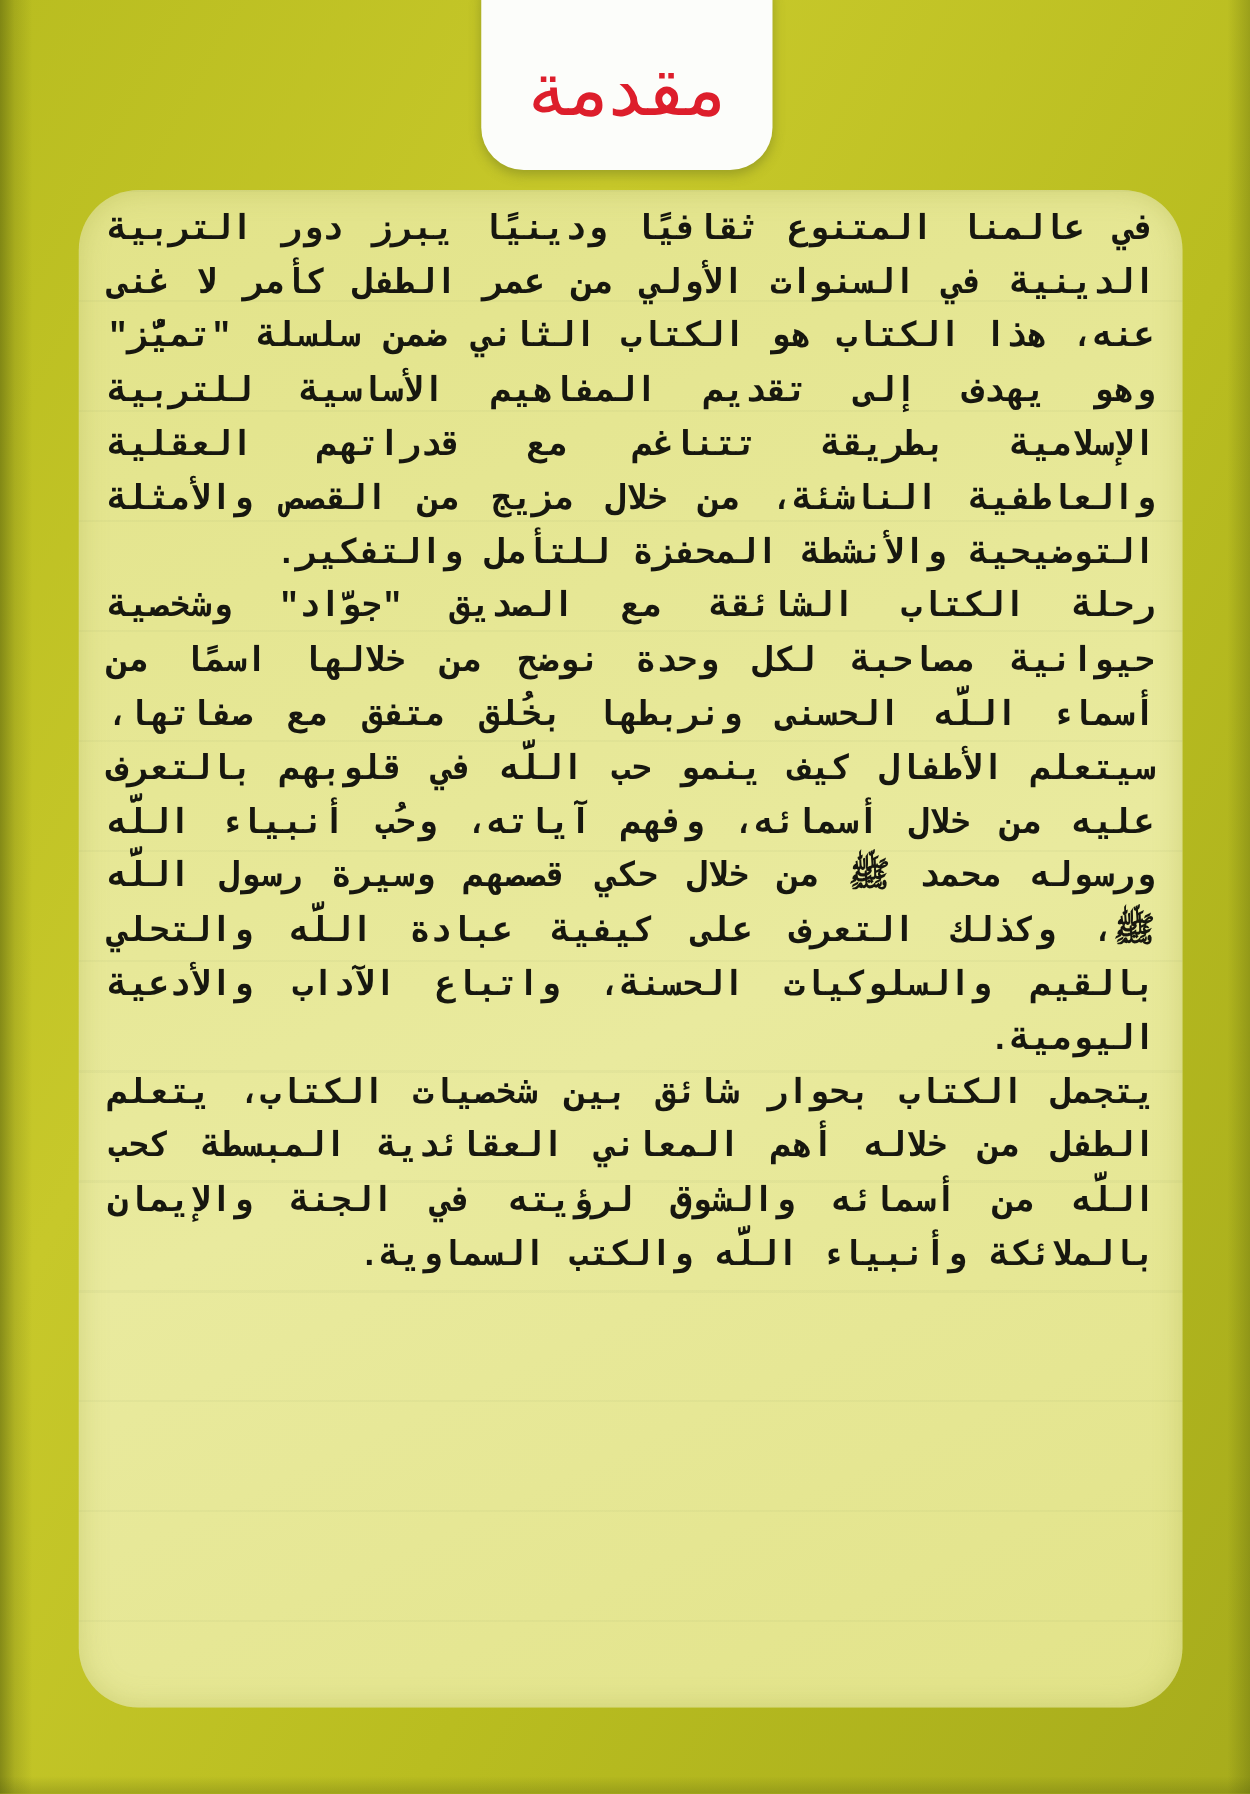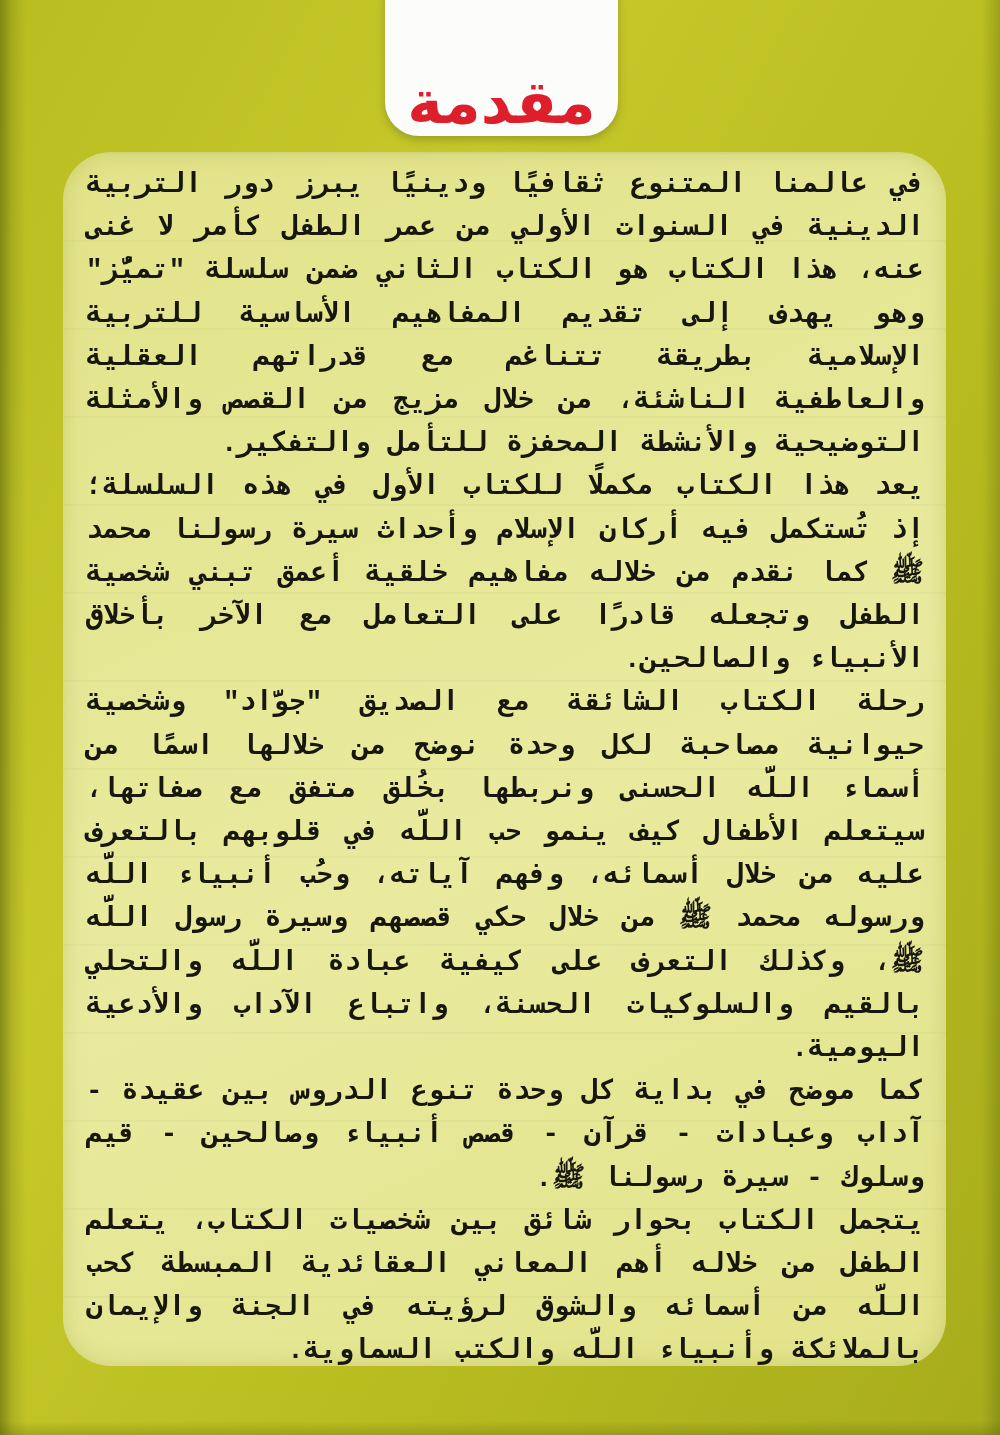--- a/index.html
+++ b/index.html
@@ -78,24 +78,24 @@
     width: 233px;
     height: 170px;
     background: var(--banner-bg, #fcfdfa);
     border-radius: 34px;
     box-shadow: 0 4px 9px rgba(105,112,30,0.45);
     display: flex;
     align-items: flex-end;
     justify-content: center;
   }
   .banner h1 {
-    margin: 0 0 4px 0;
+    margin: 0 0 34px 0;
     font-size: 60px;
     line-height: 1;
-    font-weight: bold;
+    font-weight: normal;
     color: var(--title-red, #dd1e2b);
     letter-spacing: 0;
   }
   .text {
     position: absolute;
     left: 86px;
     top: 163px;
     width: 838px;
     direction: rtl;
     color: var(--text, #17170f);
@@ -116,23 +116,21 @@
 <body>
 
 <div class="page">
 
   <div class="panel">
     <div class="ruled-ghost"></div>
   </div>
 
   <div class="text">
     <p>في عالمنا المتنوع ثقافيًا ودينيًا يبرز دور التربية الدينية في السنوات الأولي من عمر الطفل كأمر لا غنى عنه، هذا الكتاب هو الكتاب الثاني ضمن سلسلة "تميُّز" وهو يهدف إلى تقديم المفاهيم الأساسية للتربية الإسلامية بطريقة تتناغم مع قدراتهم العقلية والعاطفية الناشئة، من خلال مزيج من القصص والأمثلة التوضيحية والأنشطة المحفزة للتأمل والتفكير.</p>
-    <p>يعد هذا الكتاب مكملًا للكتاب الأول في هذه السلسلة؛ إذ تُستكمل فيه أركان الإسلام وأحداث سيرة رسولنا محمد ﷺ كما نقدم من خلاله مفاهيم خلقية أعمق تبني شخصية الطفل وتجعله قادرًا على التعامل مع الآخر بأخلاق الأنبياء والصالحين.</p>
     <p>رحلة الكتاب الشائقة مع الصديق "جوَّاد" وشخصية حيوانية مصاحبة لكل وحدة نوضح من خلالها اسمًا من أسماء اللَّه الحسنى ونربطها بخُلق متفق مع صفاتها، سيتعلم الأطفال كيف ينمو حب اللَّه في قلوبهم بالتعرف عليه من خلال أسمائه، وفهم آياته، وحُب أنبياء اللَّه ورسوله محمد ﷺ من خلال حكي قصصهم وسيرة رسول اللَّه ﷺ، وكذلك التعرف على كيفية عبادة اللَّه والتحلي بالقيم والسلوكيات الحسنة، واتباع الآداب والأدعية اليومية.</p>
-    <p>كما موضح في بداية كل وحدة تنوع الدروس بين عقيدة - آداب وعبادات - قرآن - قصص أنبياء وصالحين - قيم وسلوك - سيرة رسولنا ﷺ.</p>
     <p>يتجمل الكتاب بحوار شائق بين شخصيات الكتاب، يتعلم الطفل من خلاله أهم المعاني العقائدية المبسطة كحب اللَّه من أسمائه والشوق لرؤيته في الجنة والإيمان بالملائكة وأنبياء اللَّه والكتب السماوية.</p>
   </div>
 
   <div class="banner">
     <h1>مقدمة</h1>
   </div>
 
   <div class="edge-left"></div>
   <div class="edge-right"></div>
   <div class="edge-bottom"></div>

